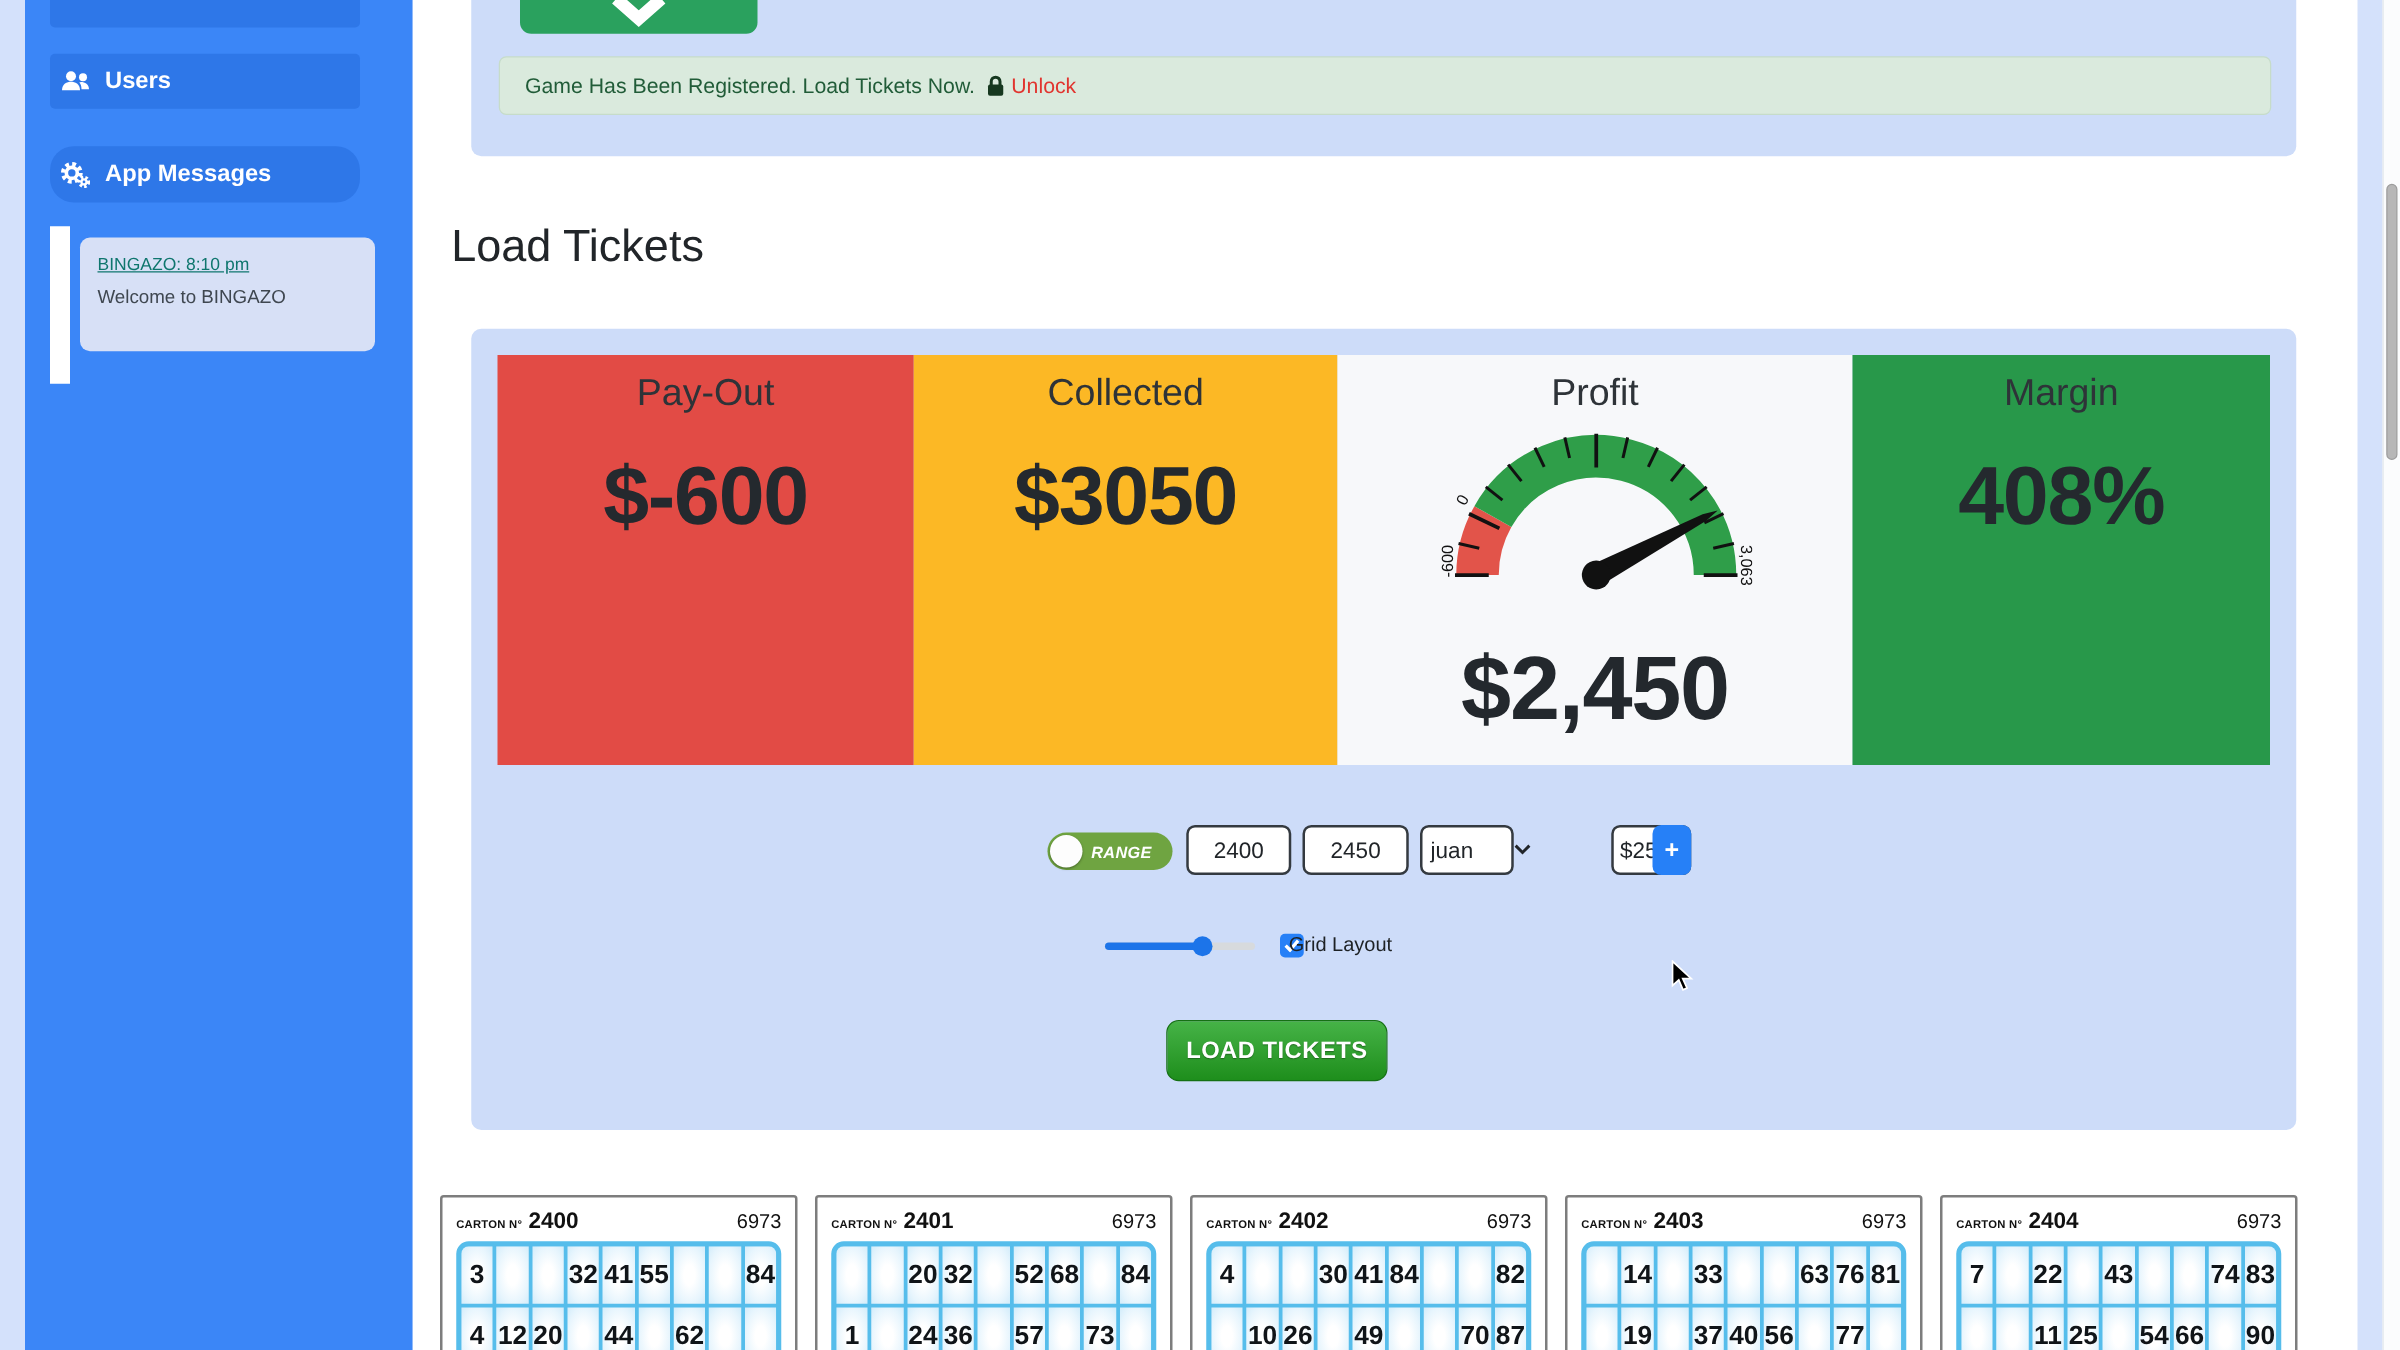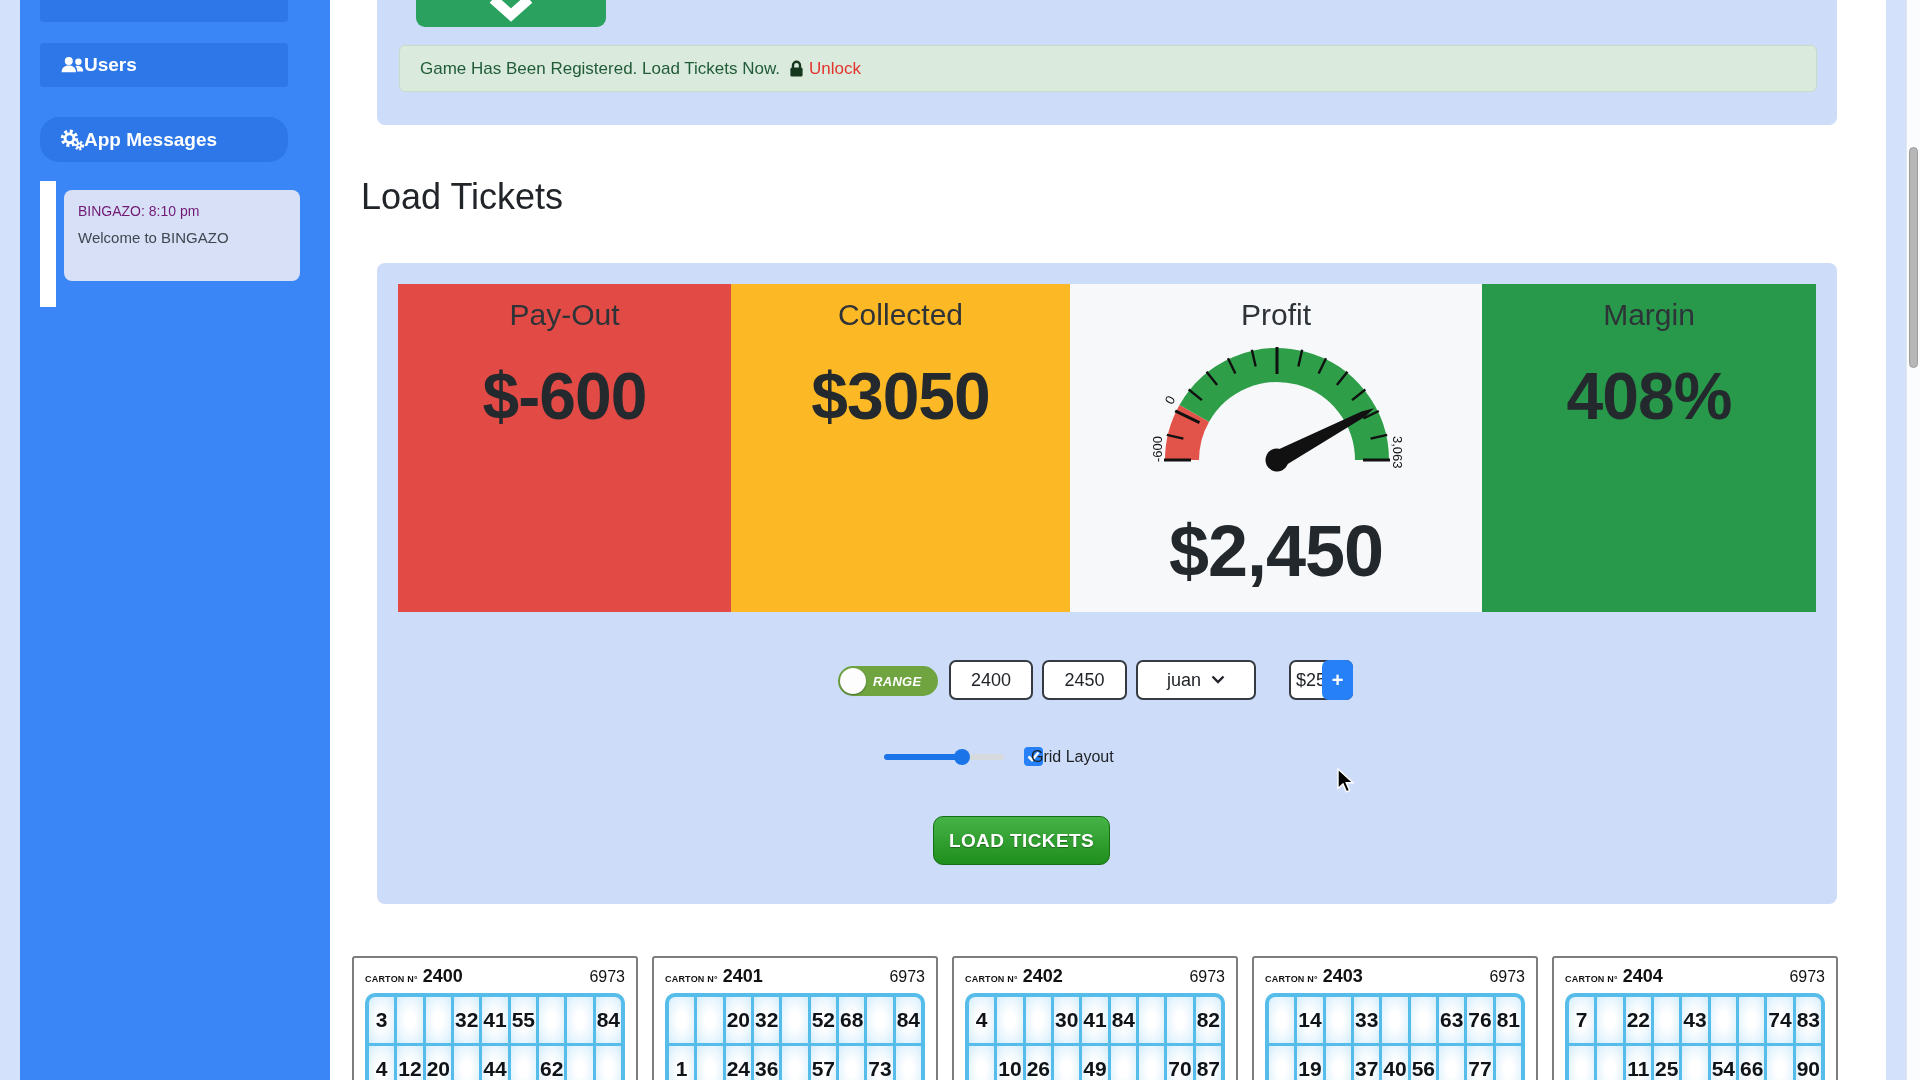--- a/index.html
+++ b/index.html
@@ -6,30 +6,30 @@
   html,body { width:1920px; height:1080px; overflow:hidden; }
   body { font-family:"Liberation Sans", sans-serif; background:#d4e1fb; position:relative; }
   .stage { position:absolute; inset:0; width:1920px; height:1080px; overflow:hidden; }
 
   
   .main-canvas { position:absolute; left:330px; top:0; width:1556px; height:1080px; background:#ffffff; }
 
   
   .sidebar { position:absolute; left:20px; top:0; width:310px; height:1080px; background:#3b86f7; }
   .side-item { position:absolute; left:20px; width:248px; background:#2e77e8; border-radius:4px;
-               color:#fff; display:flex; align-items:center; padding-left:20px; cursor:pointer; }
+               color:#fff; display:flex; align-items:center; gap:12px; padding-left:8px; cursor:pointer; }
   .side-item.partial { top:-10px; height:32px; }
   .side-item.users { top:43px; height:44px; }
   .side-item.appmsg { top:117px; height:45px;border-radius:19px; }
   .side-item .lbl { font-size:19px; font-weight:700; }
   .side-item svg { flex:0 0 auto; }
 
   .msg-bar { position:absolute; left:20px; top:181px; width:16px; height:126px; background:#ffffff; }
   .msg-card { position:absolute; left:44px; top:190px; width:236px; height:91px; background:#d7e0f6; border-radius:8px; padding:13px 14px; }
-  .msg-title { font-size:14px; color:#701a75; margin-bottom:10px; }
+  .msg-title { font-size:14px; color:#0f766e; margin-bottom:10px;text-decoration:underline; }
   .msg-body  { font-size:15px; color:#3f4750; }
 
   
   .top-card { position:absolute; left:377px; top:-10px; width:1460px; height:135px; background:#cddcf9; border-radius:8px; }
   .ok-button { position:absolute; left:39px; top:-20px; width:190px; height:57px; background:#2aa15e; border:none;
                border-radius:9px; display:flex; align-items:flex-end; justify-content:center; padding-bottom:5px; cursor:pointer; }
   .alert { position:absolute; left:22px; top:55px; width:1418px; height:47px; background:#daeadd; border:1px solid #c6dcc9;
            border-radius:6px; display:flex; align-items:center; padding-left:20px; font-size:17px; color:#215c38; }
   .alert .lock { margin-left:9px; margin-right:5px; display:flex; }
   .alert .unlock { color:#e1352f; cursor:pointer; }
@@ -53,21 +53,21 @@
                   display:flex; align-items:center; cursor:pointer; }
   .range-knob { width:26px; height:26px; border-radius:50%; background:#fdfdfd; margin-left:2px;
                 box-shadow:0 1px 2px rgba(0,0,0,.35); }
   .range-label { color:#fff; font-size:13px; font-weight:700; letter-spacing:.3px; margin-left:7px;font-style:italic; }
 
   .ctl-input, .ctl-select { position:absolute; top:397px; height:40px; border:2px solid #343a40; border-radius:7px;
                   background:#fff; font-family:"Liberation Sans",sans-serif; font-size:18px; color:#212529; text-align:center; }
   .in-from  { left:572px;  width:84px; }
   .in-to    { left:665px;  width:85px; }
   .sel-wrap { position:absolute; left:759px; top:397px; width:97px; height:40px; }
-  .ctl-select { left:0; top:0; width:120px; appearance:none; -webkit-appearance:none; padding-right:24px; cursor:pointer; }
+  .ctl-select { left:0; top:0; width:75px; appearance:none; -webkit-appearance:none; padding-right:24px; cursor:pointer; }
   .sel-caret { position:absolute; right:8px; top:15px; pointer-events:none; }
   .in-price { left:912px;  width:64px; }
   .add-btn { position:absolute; left:945px; top:397px; width:31px; height:40px; background:#2680f7; color:#fff; border:none;
              border-radius:7px; font-size:20px; font-weight:700; cursor:pointer; line-height:1; }
 
   .slider-track { position:absolute; left:507px; top:491px; width:120px; height:6px; background:#d7dadd; border-radius:3px; cursor:pointer; }
   .slider-fill  { position:absolute; left:0; top:0; width:78px; height:6px; background:#1c74e9; border-radius:3px; }
   .slider-thumb { position:absolute; left:70px; top:-5px; width:16px; height:16px; border-radius:50%; background:#1c74e9; cursor:grab; }
   .checkbox { position:absolute; left:647px; top:484px; width:19px; height:19px; background:#2680f7; border-radius:4px;
               display:flex; align-items:center; justify-content:center; cursor:pointer; }

